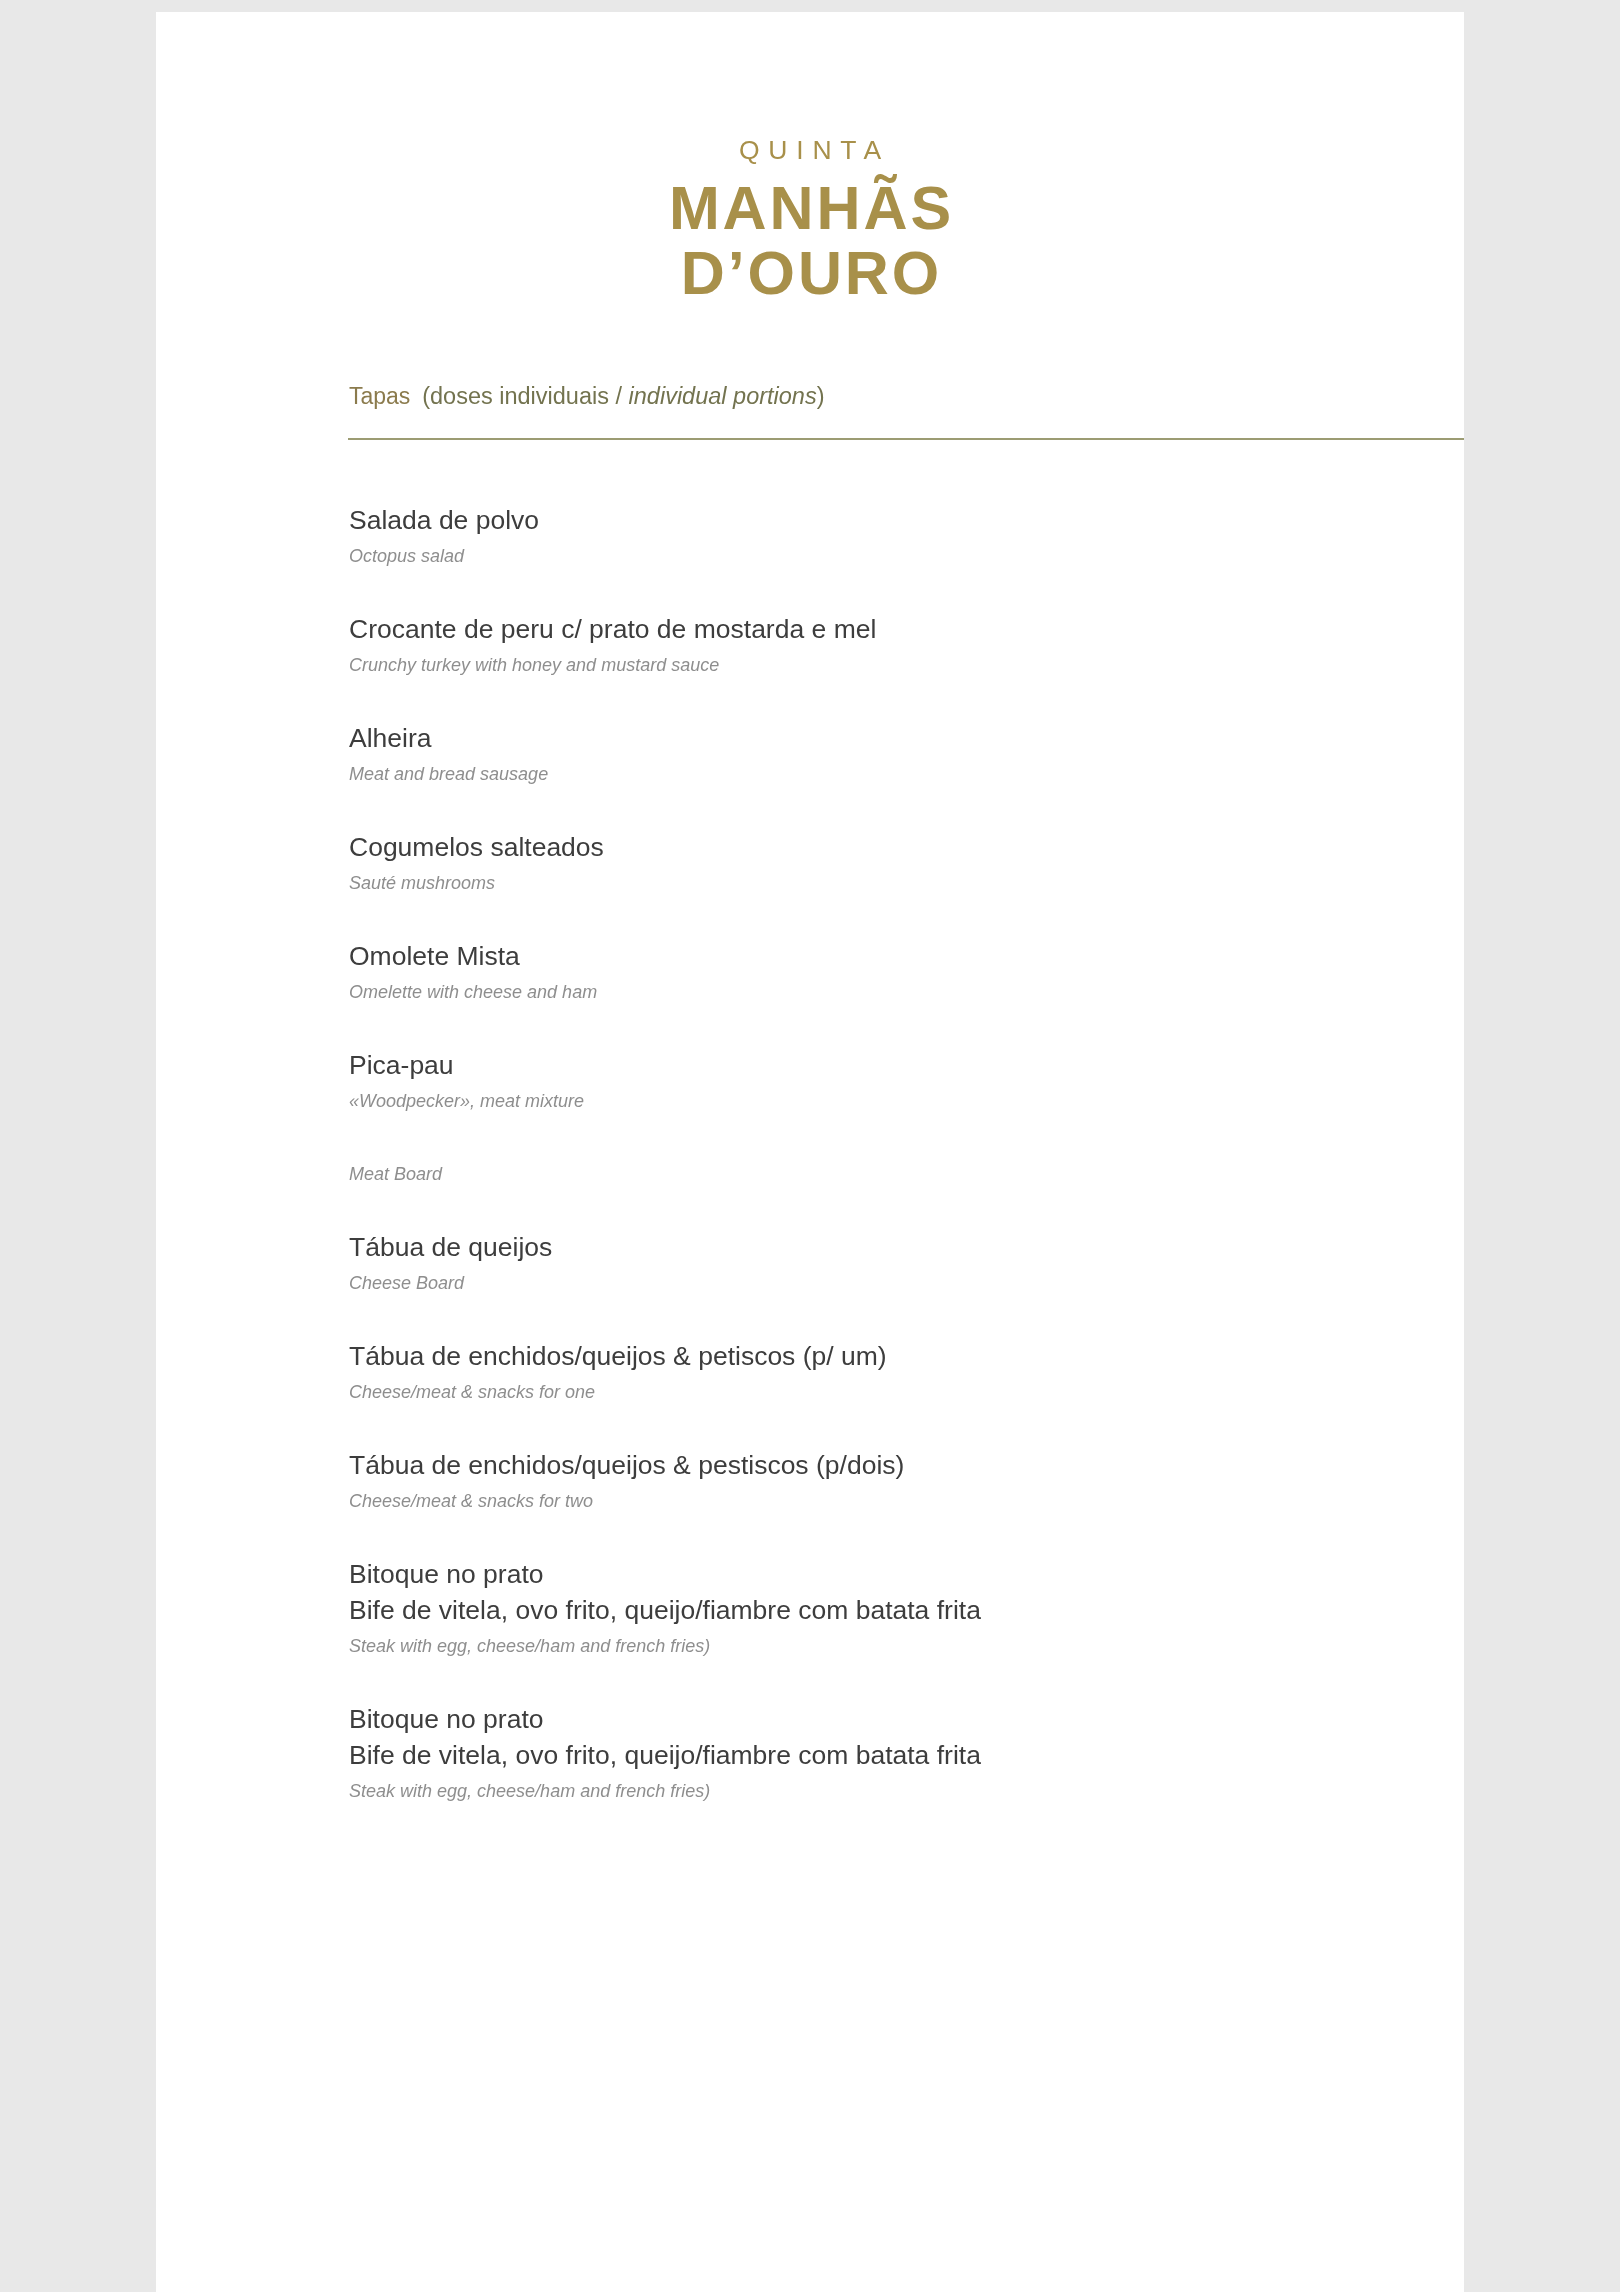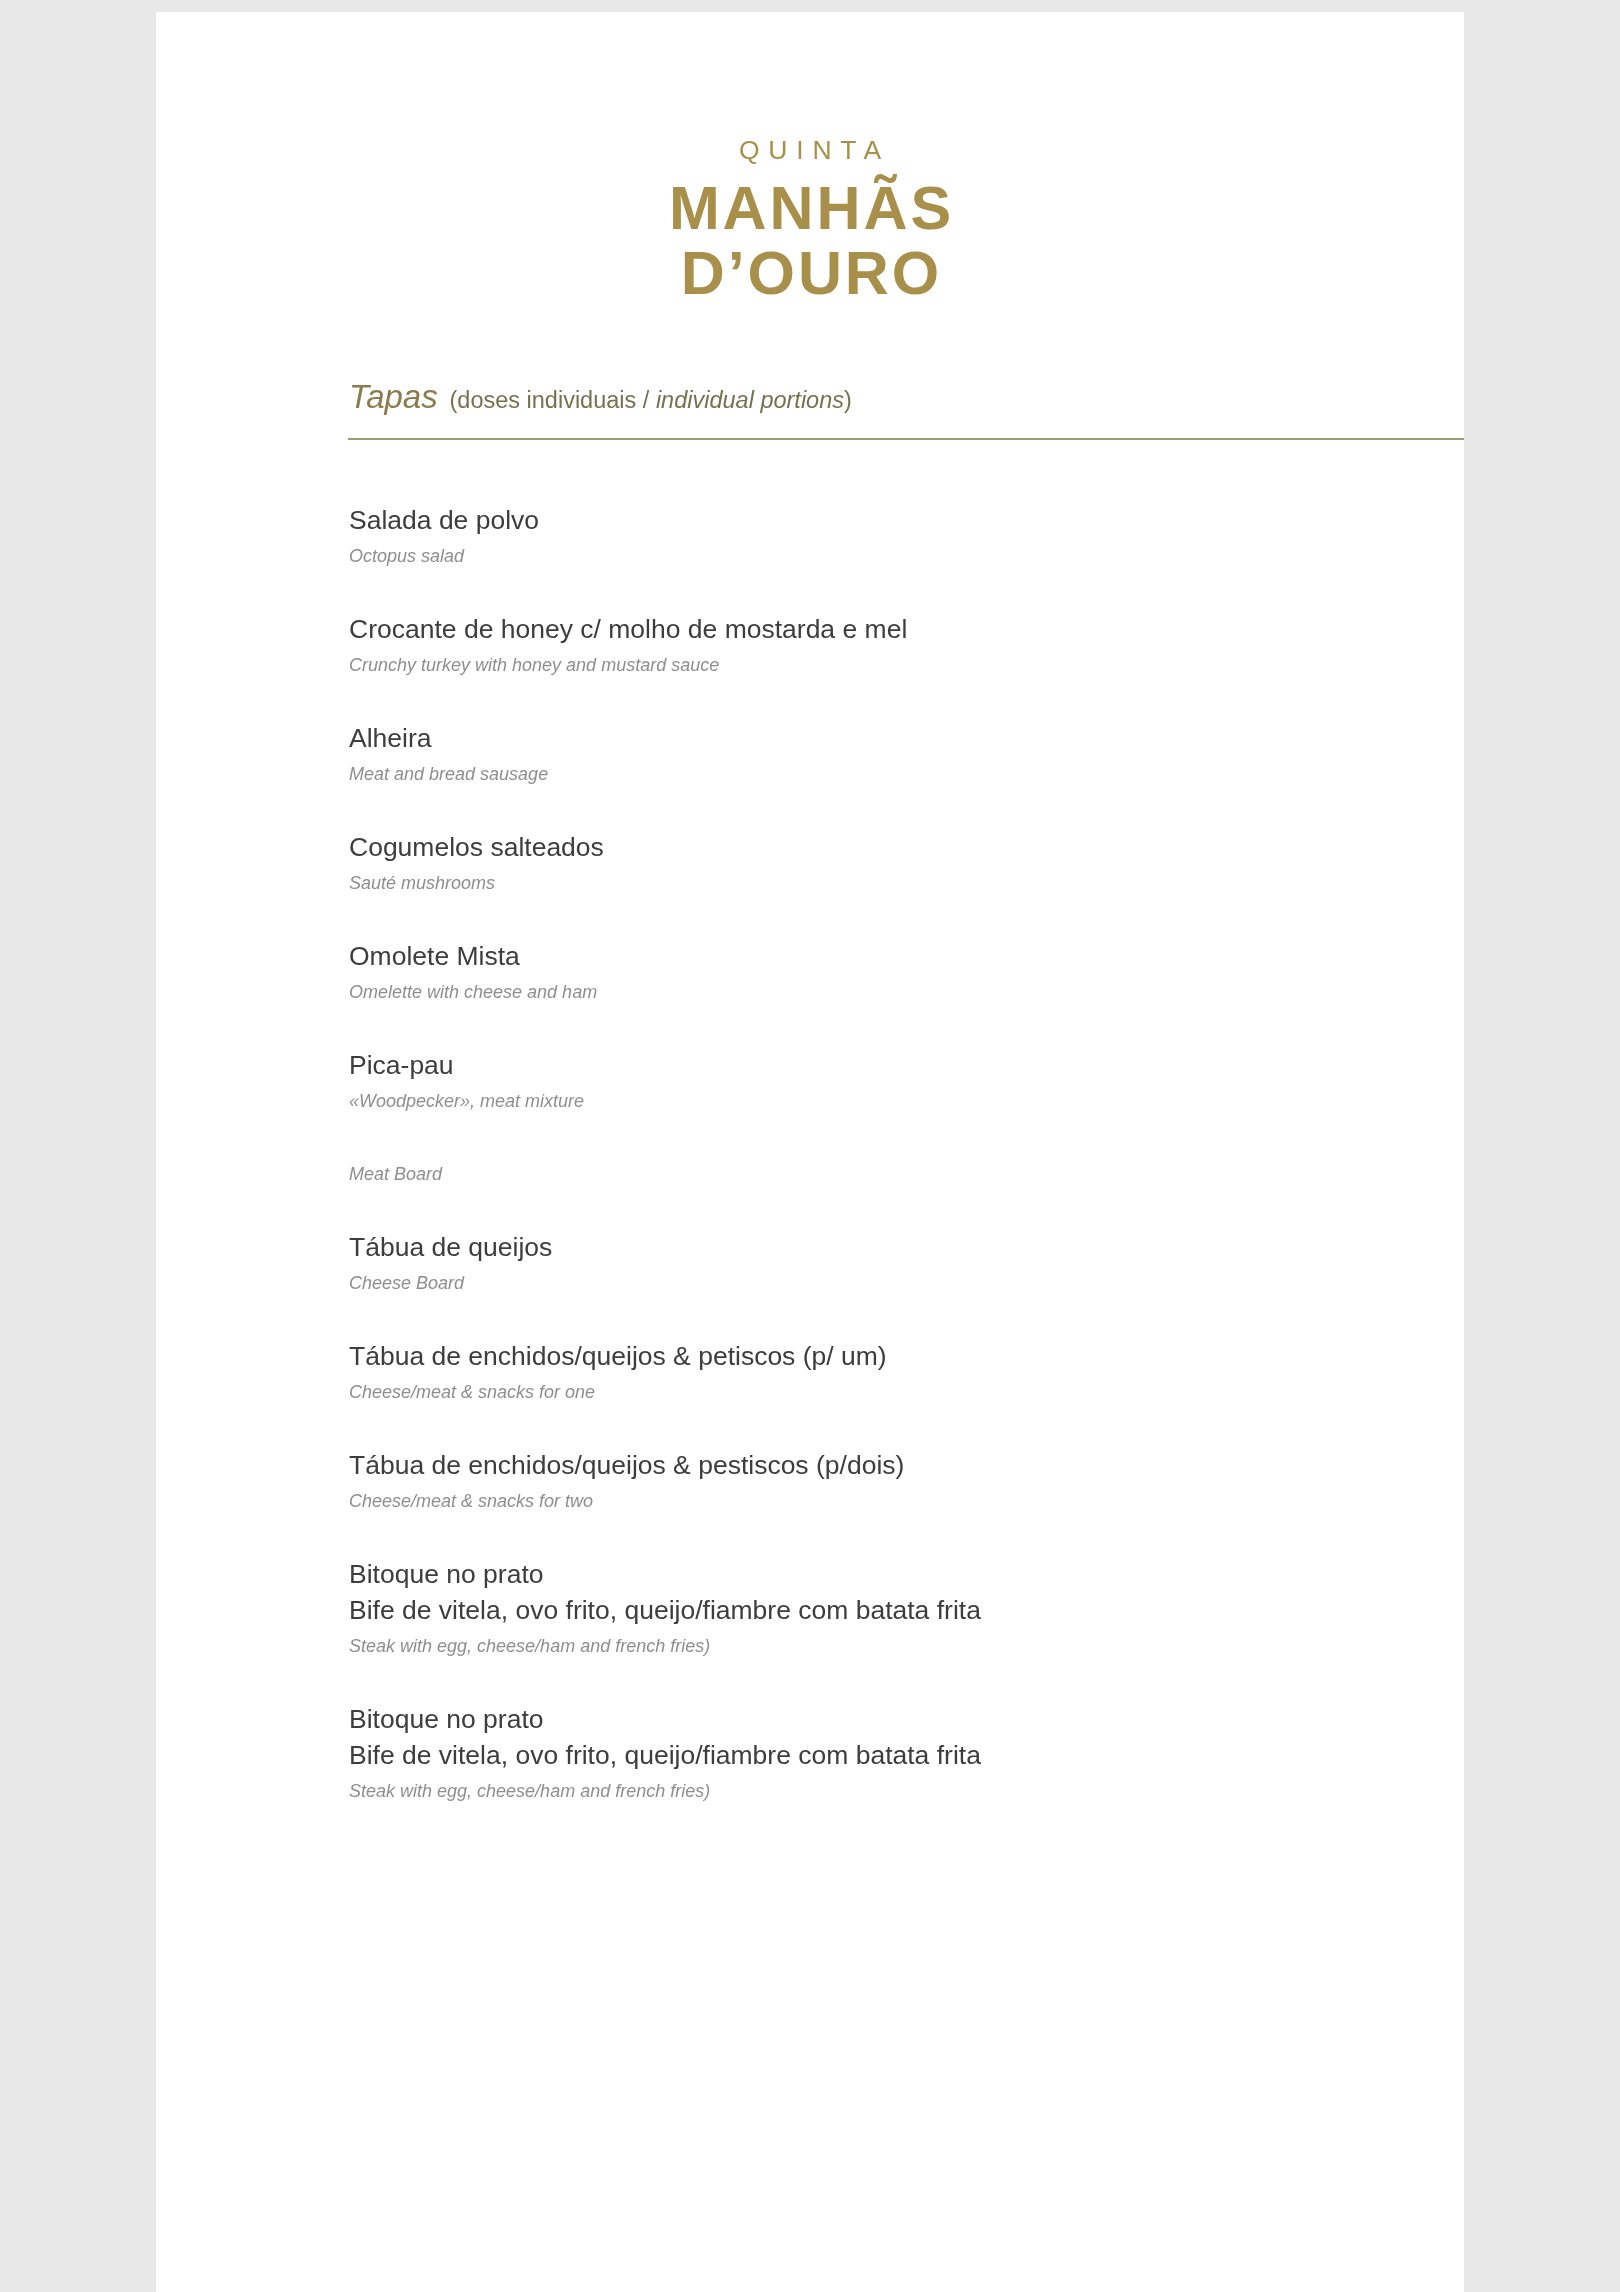--- a/index.html
+++ b/index.html
@@ -45,24 +45,23 @@
 
   
   .section-heading {
     position: absolute;
     top: 365px;
     left: 193px;
     right: 214px;
     white-space: nowrap;
   }
   .section-title {
-    font-size: 33px;
+    font-size: 23px;
     line-height: 39px;
     color: var(--heading-gold, #8b7b4d);
-    font-style: italic;
   }
   .section-note {
     font-size: 23.5px;
     color: var(--note-olive, #73734f);
     margin-left: 11.8px;
   }
   .section-note em { font-style: italic; }
   .section-rule {
     position: absolute;
     top: 426px;
@@ -111,21 +110,21 @@
   <div class="section-rule"></div>
 
   <main class="menu" id="menu-list">
   <div class="menu-item">
     <div class="item-name">Salada de polvo</div>
 
     <div class="item-translation">Octopus salad</div>
   </div>
 
   <div class="menu-item">
-    <div class="item-name">Crocante de honey c/ molho de mostarda e mel</div>
+    <div class="item-name">Crocante de peru c/ prato de mostarda e mel</div>
 
     <div class="item-translation">Crunchy turkey with honey and mustard sauce</div>
   </div>
 
   <div class="menu-item">
     <div class="item-name">Alheira</div>
 
     <div class="item-translation">Meat and bread sausage</div>
   </div>
 

